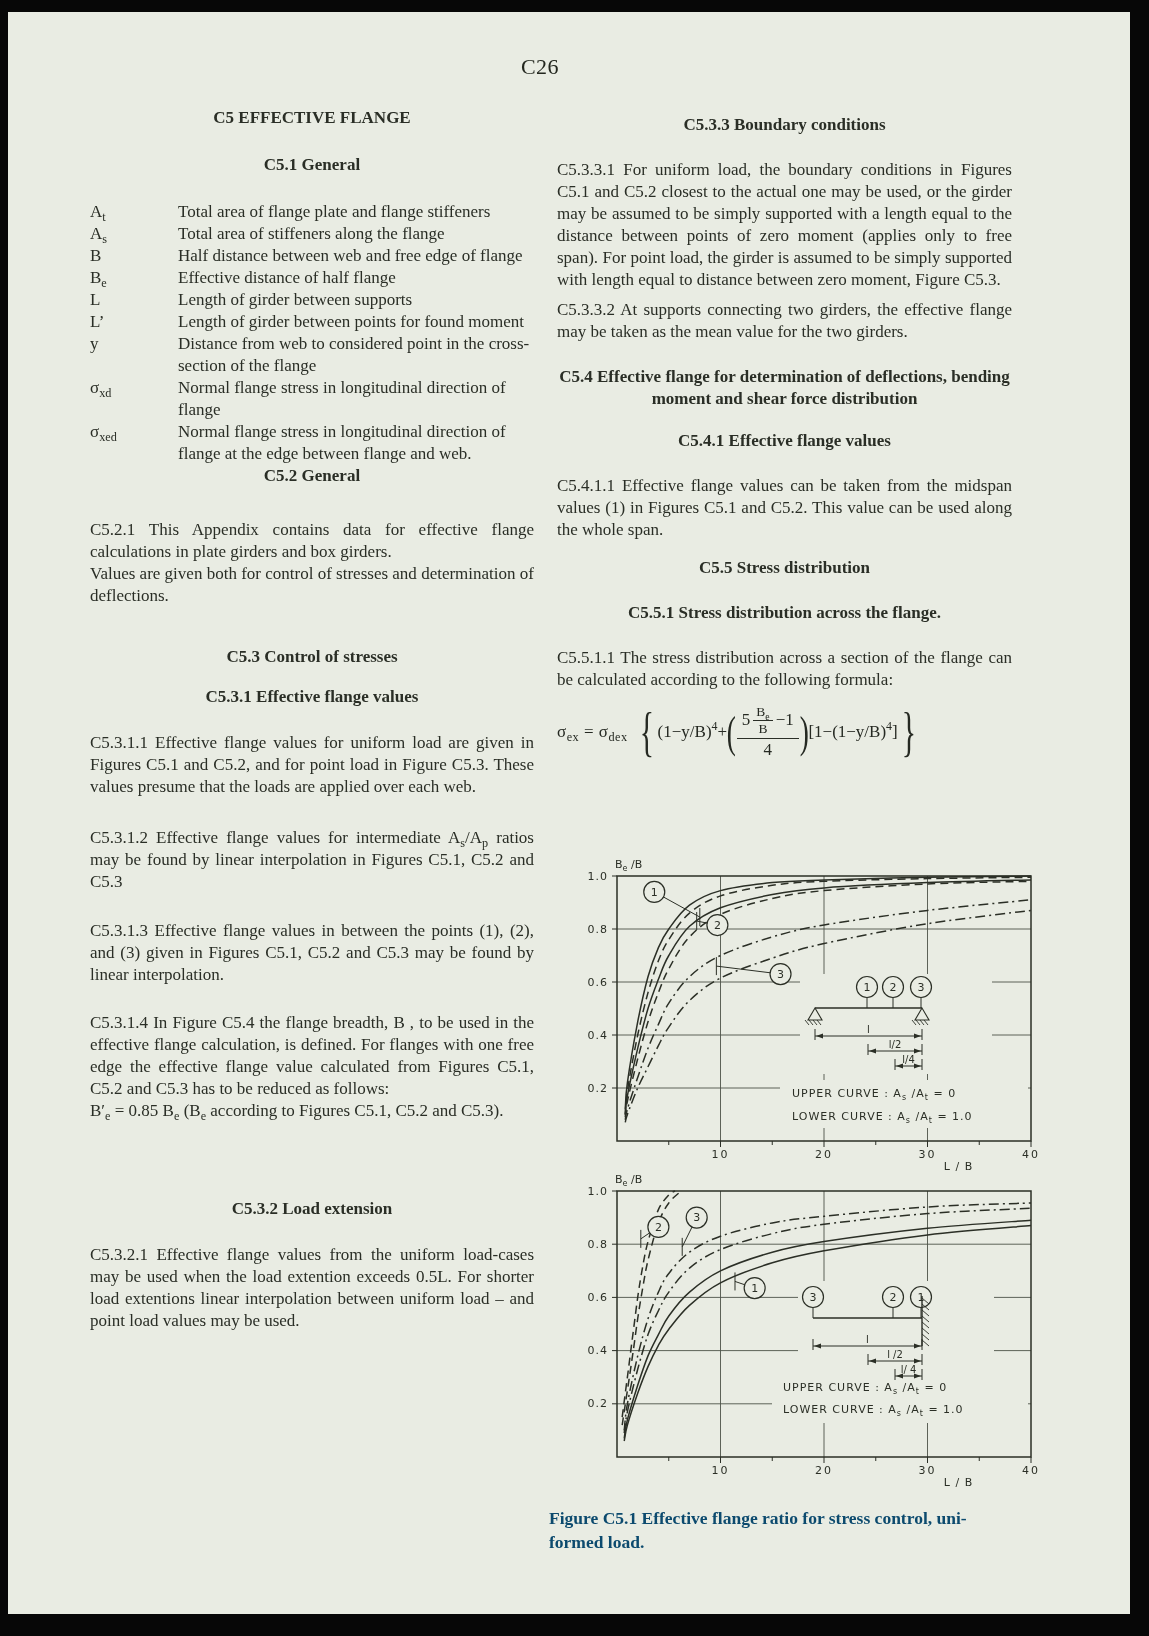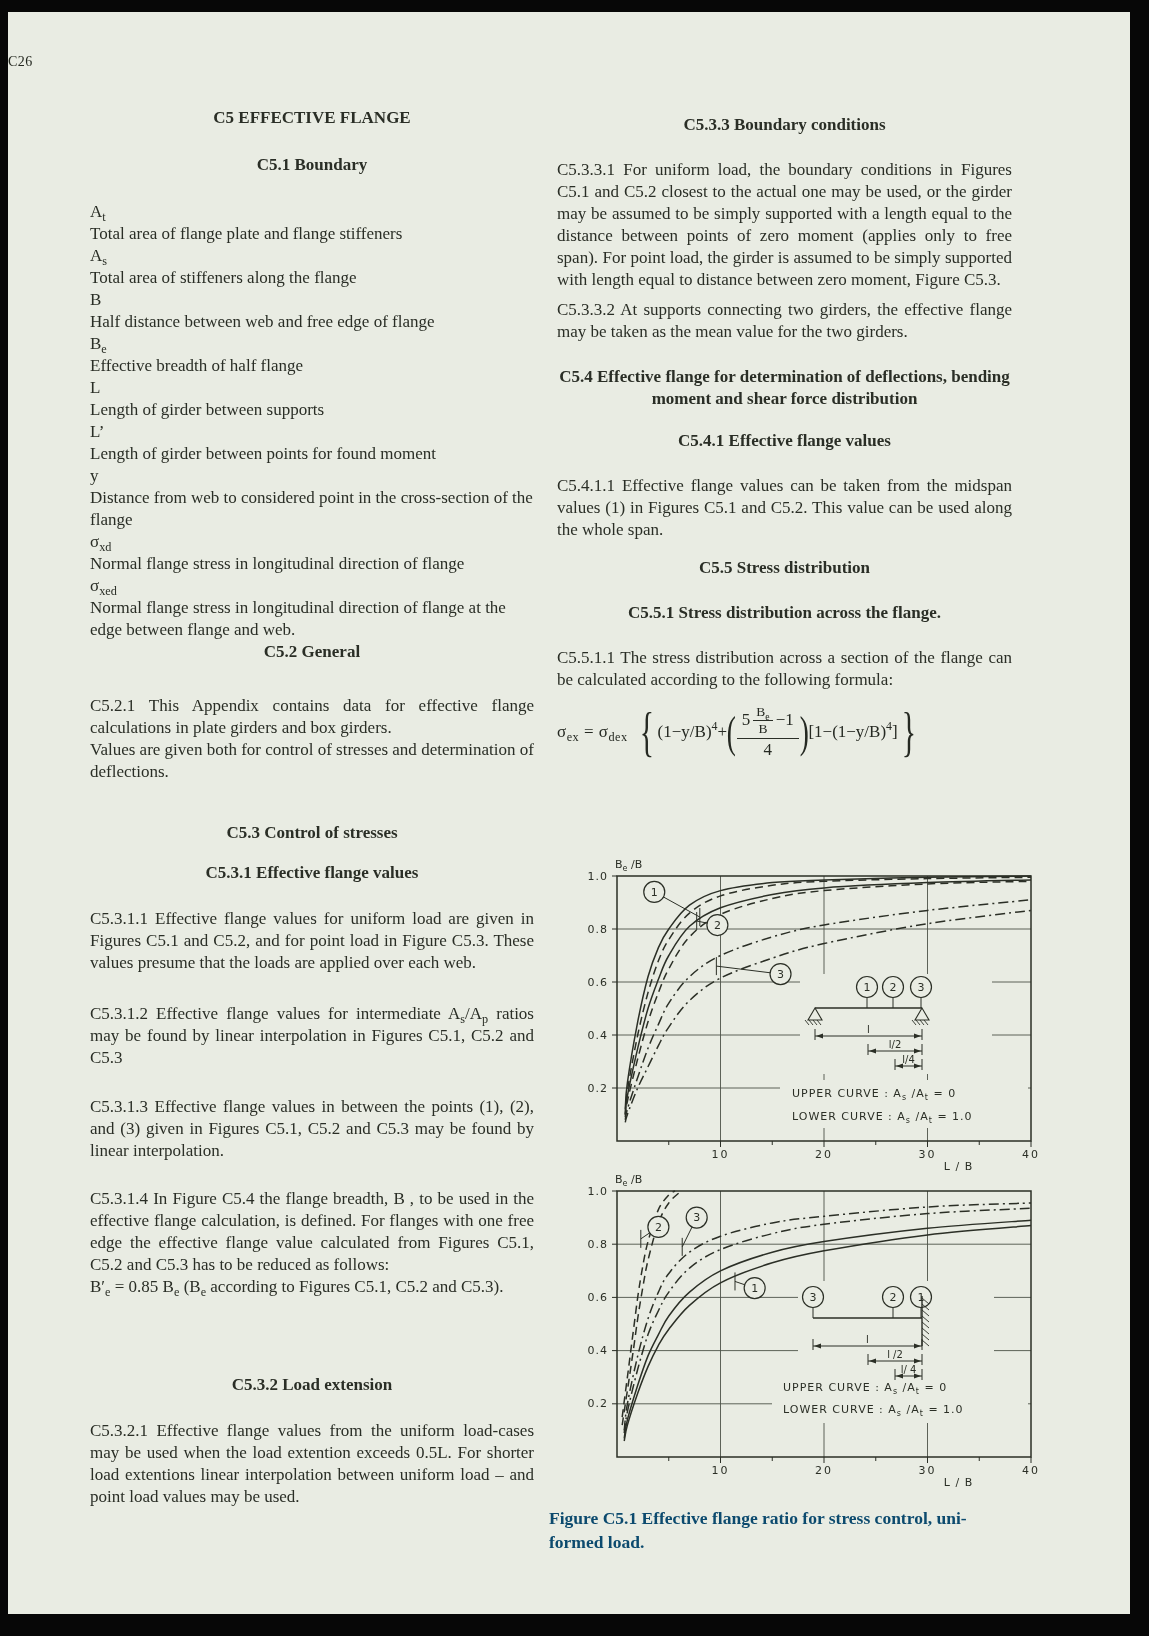--- a/index.html
+++ b/index.html
@@ -9,31 +9,31 @@
     overflow:hidden;
     font-family:"Liberation Serif", serif;
     position:relative;
   }
   #page{
     position:absolute;left:8px;top:12px;width:1122px;height:1602px;
     background:#e9ece3;
     color:#2a2e26;
   }
   .hdr{
-    position:absolute;left:0;top:42px;width:1064px;
-    font-size:14px;letter-spacing:.5px;color:#23271f;
+    position:absolute;left:0;top:42px;width:1064px;text-align:center;
+    font-size:22px;letter-spacing:.5px;color:#23271f;
   }
   .col{position:absolute;font-size:17px;line-height:22px;text-align:justify;}
   #leftcol{left:82px;top:95px;width:444px;}
   #rightcol{left:549px;top:102px;width:455px;}
   .h1{font-weight:bold;text-align:center;}
   p{margin:0;}
   sub{font-size:.72em;line-height:0;}
   sup{font-size:.7em;line-height:0;}
-  .nrow{display:flex;flex-direction:column;}
+  .nrow{display:flex;}
   .nterm{width:88px;flex:none;text-align:left;}
   .ndef{flex:1;}
   
   .formula{
     display:flex;align-items:center;margin-top:14px;
     font-size:17px;text-align:left;line-height:1.1;color:#252922;
   }
   .f-lhs{margin-right:8px;letter-spacing:.5px;}
   .f-brace{font-size:54px;font-weight:400;transform:scaleX(.55);line-height:.9;margin:0 -2px;}
   .f-paren{font-size:44px;font-weight:400;transform:scaleX(.62);line-height:.9;margin:0 -3px;}
@@ -52,38 +52,38 @@
 </style>
 </head>
 <body>
 
 <div id="page">
 
   <div class="hdr">C26</div>
 
   <div class="col" id="leftcol">
     <p class="h1">C5  EFFECTIVE FLANGE</p>
-    <p class="h1" style="margin-top:25px">C5.1  Boundary</p>
+    <p class="h1" style="margin-top:25px">C5.1  General</p>
 
     <div style="margin-top:25px;text-align:left">
       <div class="nrow">
           <span class="nterm"><span>A</span><sub>t</sub></span>
           <span class="ndef">Total area of flange plate and flange stiffeners</span>
         </div>
       <div class="nrow">
           <span class="nterm"><span>A</span><sub>s</sub></span>
           <span class="ndef">Total area of stiffeners along the flange</span>
         </div>
       <div class="nrow">
           <span class="nterm"><span>B</span></span>
           <span class="ndef">Half distance between web and free edge of flange</span>
         </div>
       <div class="nrow">
           <span class="nterm"><span>B</span><sub>e</sub></span>
-          <span class="ndef">Effective breadth of half flange</span>
+          <span class="ndef">Effective distance of half flange</span>
         </div>
       <div class="nrow">
           <span class="nterm"><span>L</span></span>
           <span class="ndef">Length of girder between supports</span>
         </div>
       <div class="nrow">
           <span class="nterm"><span>L’</span></span>
           <span class="ndef">Length of girder between points for found moment</span>
         </div>
       <div class="nrow">

